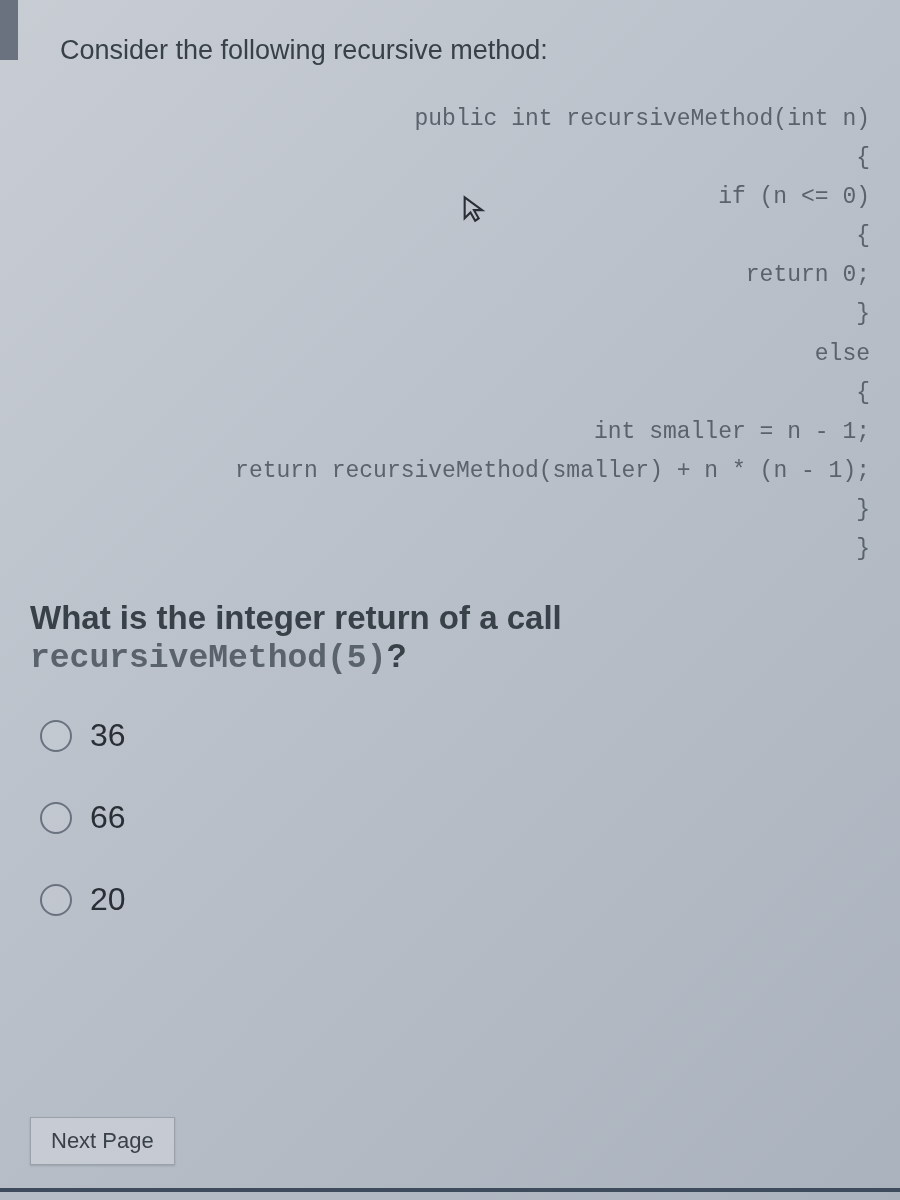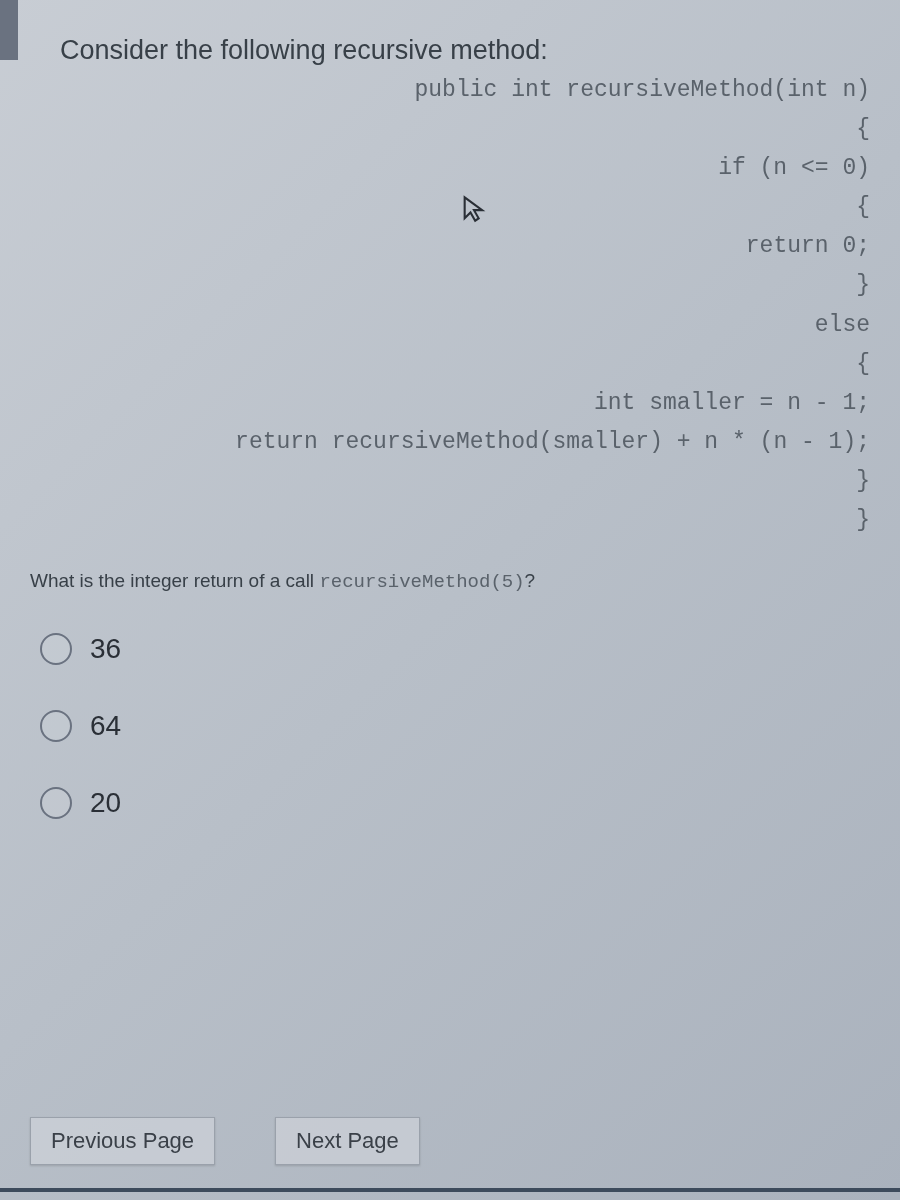--- a/index.html
+++ b/index.html
@@ -21,37 +21,37 @@
     position: absolute;
     left: 0;
     top: 0;
     width: 18px;
     height: 60px;
     background: #6a7280;
   }
   .question-prompt {
     font-size: 27px;
     color: #384048;
-    margin: 15px 0 5px 40px;
+    margin: 15px 0 34px 40px;
     font-weight: 400;
   }
   .code-block {
     font-family: "Courier New", Courier, monospace;
     font-size: 23px;
     color: #5a626b;
     line-height: 1.7;
     margin: 0 0 30px 25px;
     white-space: pre;
     text-align: right;
   }
   .question-tail {
-    font-size: 19px;
+    font-size: 33px;
     color: #384048;
     margin: 30px 0 40px 10px;
-    font-weight: 400;
+    font-weight: 700;
   }
   .question-tail .mono {
     font-family: "Courier New", Courier, monospace;
     color: #5a626b;
   }
   .options {
     margin-left: 20px;
   }
   .option {
     display: flex;
@@ -62,21 +62,21 @@
   .radio {
     width: 32px;
     height: 32px;
     border: 2px solid #6a7280;
     border-radius: 50%;
     background: rgba(255,255,255,0.1);
     margin-right: 18px;
     flex-shrink: 0;
   }
   .option-label {
-    font-size: 28px;
+    font-size: 32px;
     color: #2a2f36;
   }
   .nav-row {
     position: absolute;
     bottom: 35px;
     left: 30px;
     display: flex;
     gap: 60px;
   }
   .nav-btn {
@@ -142,26 +142,25 @@
   <span>What is the integer return of a call </span><span class="mono">recursiveMethod(5)</span><span>?</span>
 </div>
 
 <div class="options" id="options">
     <div class="option">
       <div class="radio"></div>
       <div class="option-label">36</div>
     </div>
     <div class="option">
       <div class="radio"></div>
-      <div class="option-label">64</div>
+      <div class="option-label">66</div>
     </div>
     <div class="option">
       <div class="radio"></div>
       <div class="option-label">20</div>
     </div>
   </div>
 
 <div class="nav-row">
-  <button class="nav-btn">Previous Page</button>
   <button class="nav-btn">Next Page</button>
 </div>
 
 <div class="bottom-line"></div>
 
 </body></html>

